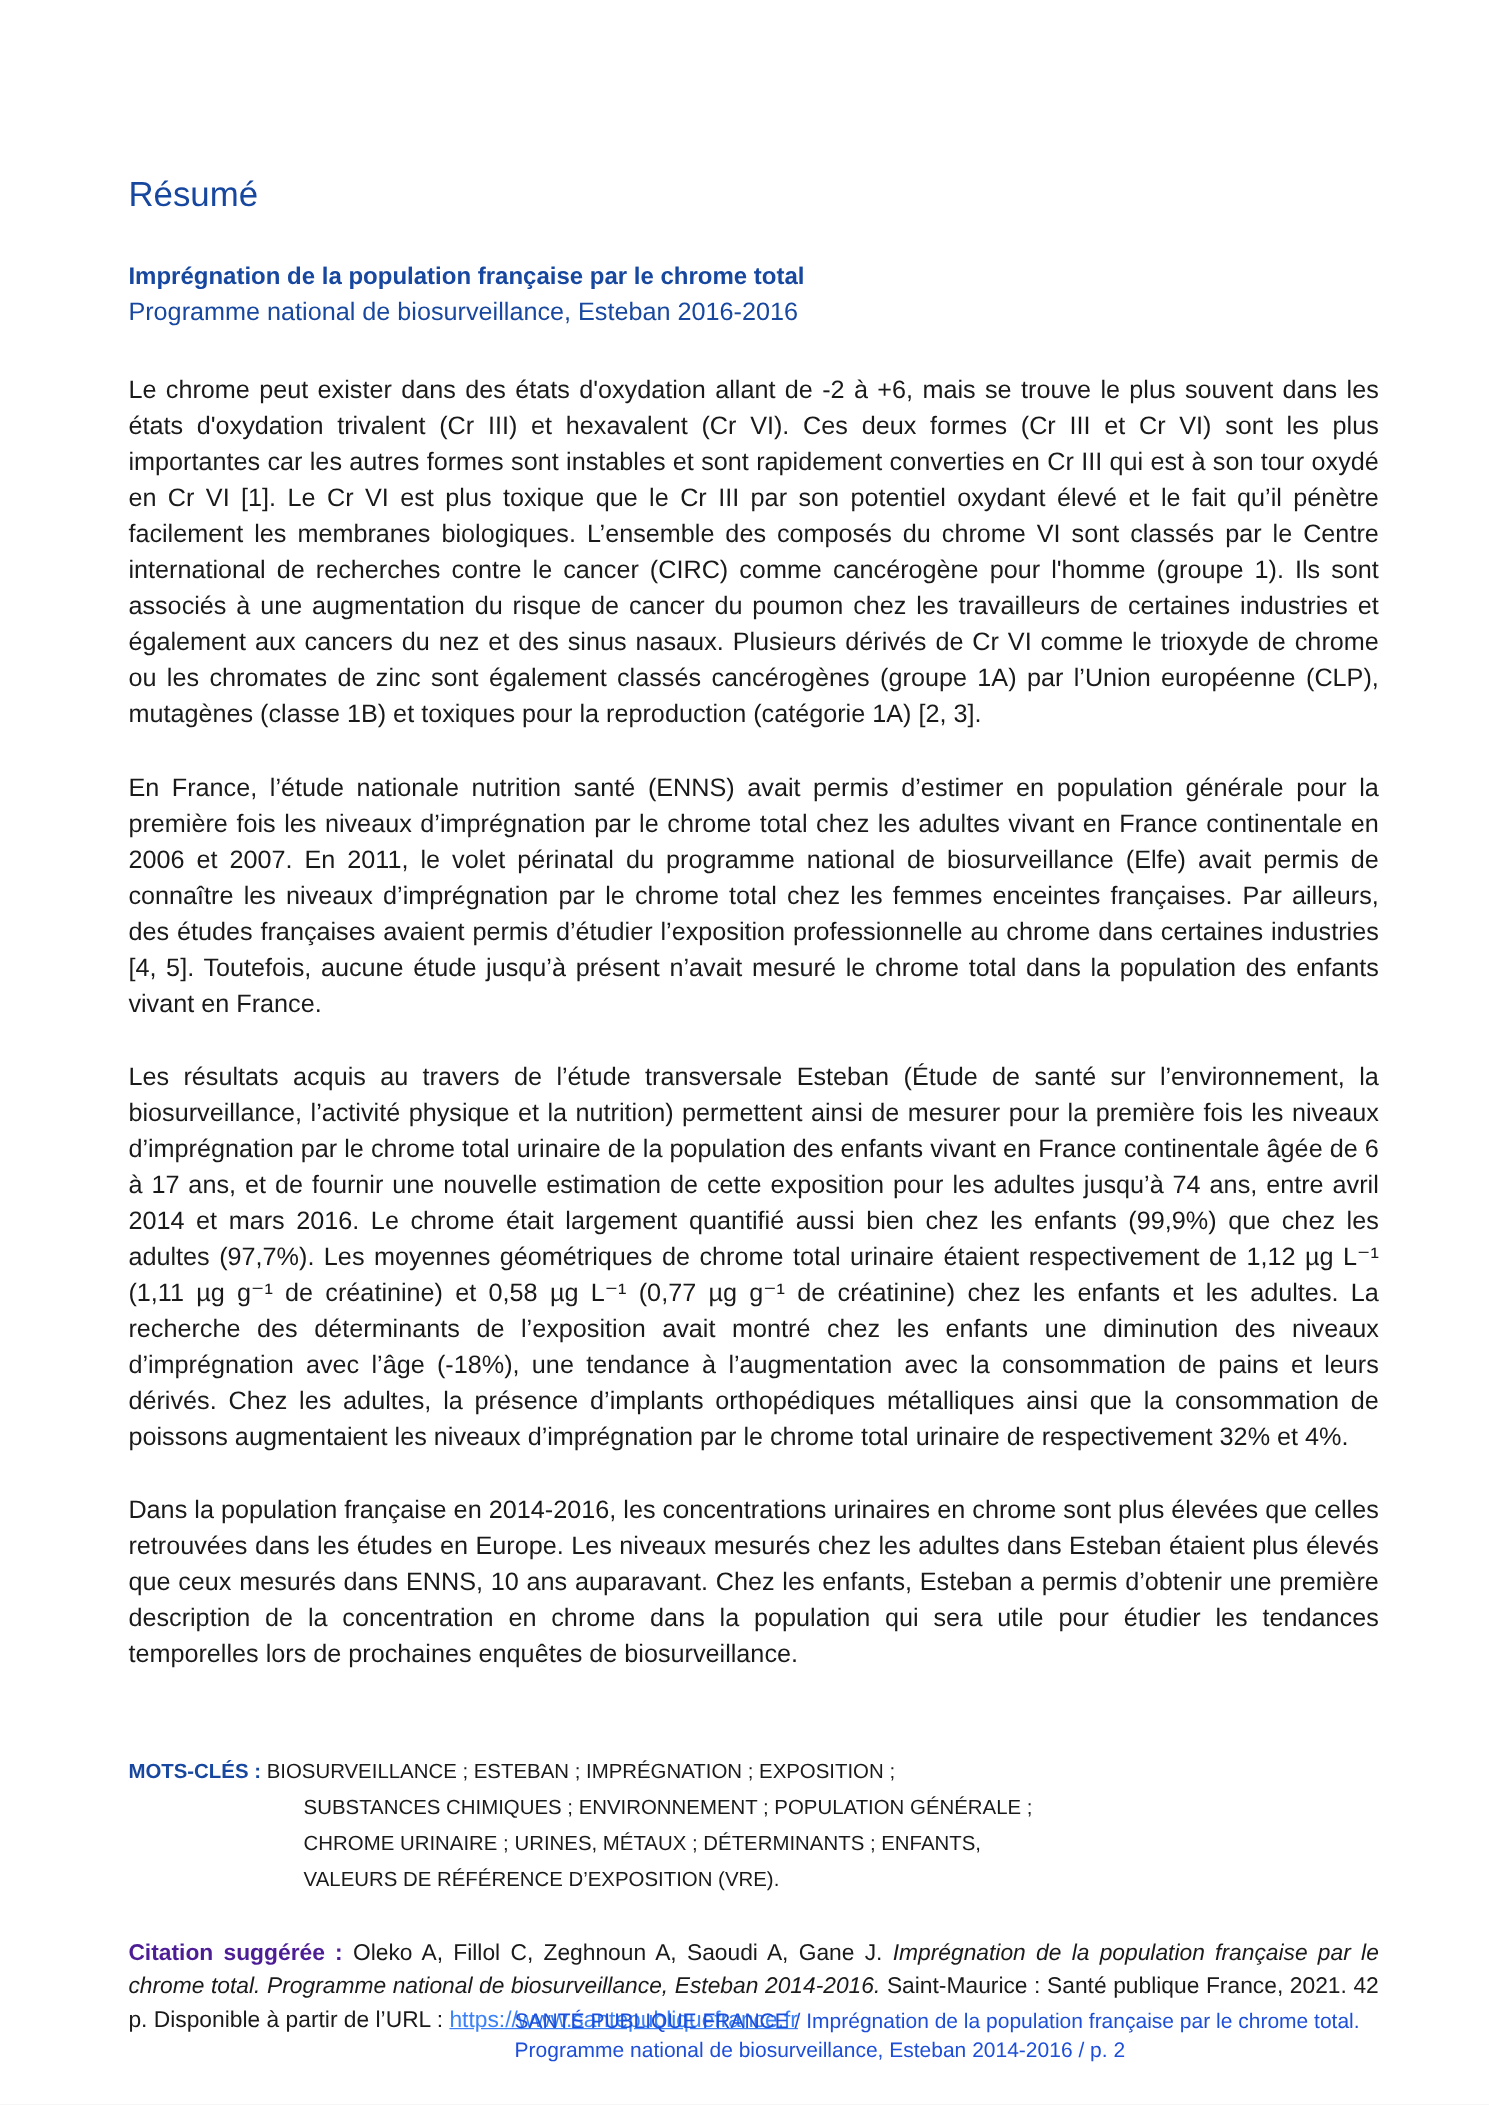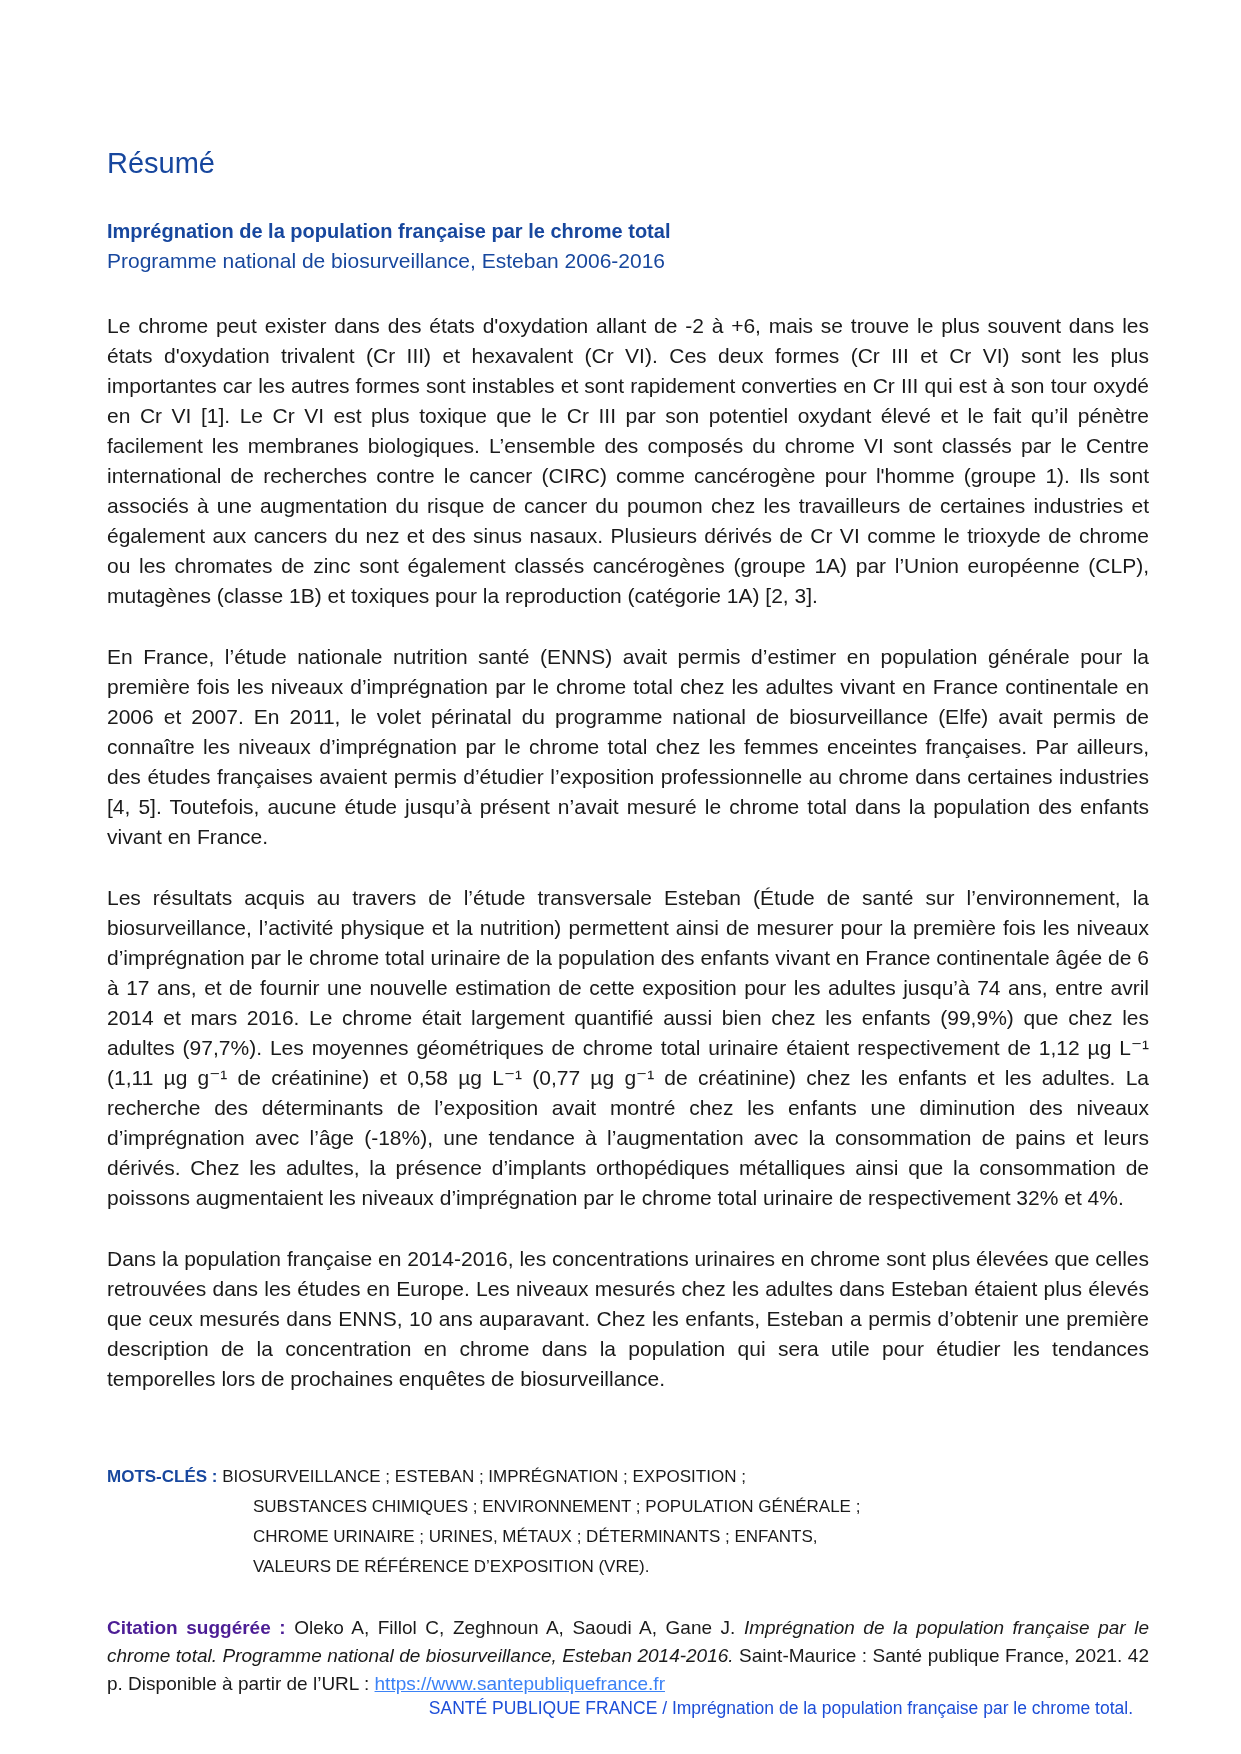--- a/index.html
+++ b/index.html
@@ -94,21 +94,21 @@
 </head>
 <body>
 
 <div class="page">
   <div class="content">
 
     <h1 class="section-heading">Résumé</h1>
 
     <h2 class="doc-title">Imprégnation de la population française par le chrome total</h2>
 
-    <div class="doc-subtitle">Programme national de biosurveillance, Esteban 2006-2016</div>
+    <div class="doc-subtitle">Programme national de biosurveillance, Esteban 2016-2016</div>
 
     <div class="abstract">
       <p>Le chrome peut exister dans des états d'oxydation allant de -2 à +6, mais se trouve le plus souvent dans les états d'oxydation trivalent (Cr III) et hexavalent (Cr VI). Ces deux formes (Cr III et Cr VI) sont les plus importantes car les autres formes sont instables et sont rapidement converties en Cr III qui est à son tour oxydé en Cr VI [1]. Le Cr VI est plus toxique que le Cr III par son potentiel oxydant élevé et le fait qu’il pénètre facilement les membranes biologiques. L’ensemble des composés du chrome VI sont classés par le Centre international de recherches contre le cancer (CIRC) comme cancérogène pour l'homme (groupe 1). Ils sont associés à une augmentation du risque de cancer du poumon chez les travailleurs de certaines industries et également aux cancers du nez et des sinus nasaux. Plusieurs dérivés de Cr VI comme le trioxyde de chrome ou les chromates de zinc sont également classés cancérogènes (groupe 1A) par l’Union européenne (CLP), mutagènes (classe 1B) et toxiques pour la reproduction (catégorie 1A) [2, 3].</p>
       <p>En France, l’étude nationale nutrition santé (ENNS) avait permis d’estimer en population générale pour la première fois les niveaux d’imprégnation par le chrome total chez les adultes vivant en France continentale en 2006 et 2007. En 2011, le volet périnatal du programme national de biosurveillance (Elfe) avait permis de connaître les niveaux d’imprégnation par le chrome total chez les femmes enceintes françaises. Par ailleurs, des études françaises avaient permis d’étudier l’exposition professionnelle au chrome dans certaines industries [4, 5]. Toutefois, aucune étude jusqu’à présent n’avait mesuré le chrome total dans la population des enfants vivant en France.</p>
       <p>Les résultats acquis au travers de l’étude transversale Esteban (Étude de santé sur l’environnement, la biosurveillance, l’activité physique et la nutrition) permettent ainsi de mesurer pour la première fois les niveaux d’imprégnation par le chrome total urinaire de la population des enfants vivant en France continentale âgée de 6 à 17 ans, et de fournir une nouvelle estimation de cette exposition pour les adultes jusqu’à 74 ans, entre avril 2014 et mars 2016. Le chrome était largement quantifié aussi bien chez les enfants (99,9%) que chez les adultes (97,7%). Les moyennes géométriques de chrome total urinaire étaient respectivement de 1,12 µg L⁻¹ (1,11 µg g⁻¹ de créatinine) et 0,58 µg L⁻¹ (0,77 µg g⁻¹ de créatinine) chez les enfants et les adultes. La recherche des déterminants de l’exposition avait montré chez les enfants une diminution des niveaux d’imprégnation avec l’âge (-18%), une tendance à l’augmentation avec la consommation de pains et leurs dérivés. Chez les adultes, la présence d’implants orthopédiques métalliques ainsi que la consommation de poissons augmentaient les niveaux d’imprégnation par le chrome total urinaire de respectivement 32% et 4%.</p>
       <p>Dans la population française en 2014-2016, les concentrations urinaires en chrome sont plus élevées que celles retrouvées dans les études en Europe. Les niveaux mesurés chez les adultes dans Esteban étaient plus élevés que ceux mesurés dans ENNS, 10 ans auparavant. Chez les enfants, Esteban a permis d’obtenir une première description de la concentration en chrome dans la population qui sera utile pour étudier les tendances temporelles lors de prochaines enquêtes de biosurveillance.</p>
     </div>
 
     <div class="keywords">
       <span class="kw-label">MOTS-CLÉS : </span><span class="kw-text">BIOSURVEILLANCE ; ESTEBAN ; IMPRÉGNATION ; EXPOSITION ;
@@ -118,14 +118,15 @@
     </div>
 
     <div class="citation">
       <span class="cit-label">Citation suggérée : </span><span>Oleko A, Fillol C, Zeghnoun A, Saoudi A, Gane J. </span><span class="cit-italic">Imprégnation de la population française par le chrome total. Programme national de biosurveillance, Esteban 2014-2016. </span><span>Saint-Maurice : Santé publique France, 2021. 42 p. Disponible à partir de l’URL : </span><a class="cit-link">https://www.santepubliquefrance.fr</a>
     </div>
 
   </div>
 
   <div class="footer">
     <div>SANTÉ PUBLIQUE FRANCE / Imprégnation de la population française par le chrome total.</div>
+    <div>Programme national de biosurveillance, Esteban 2014-2016 / p. 2</div>
   </div>
 </div>
 
 </body></html>

